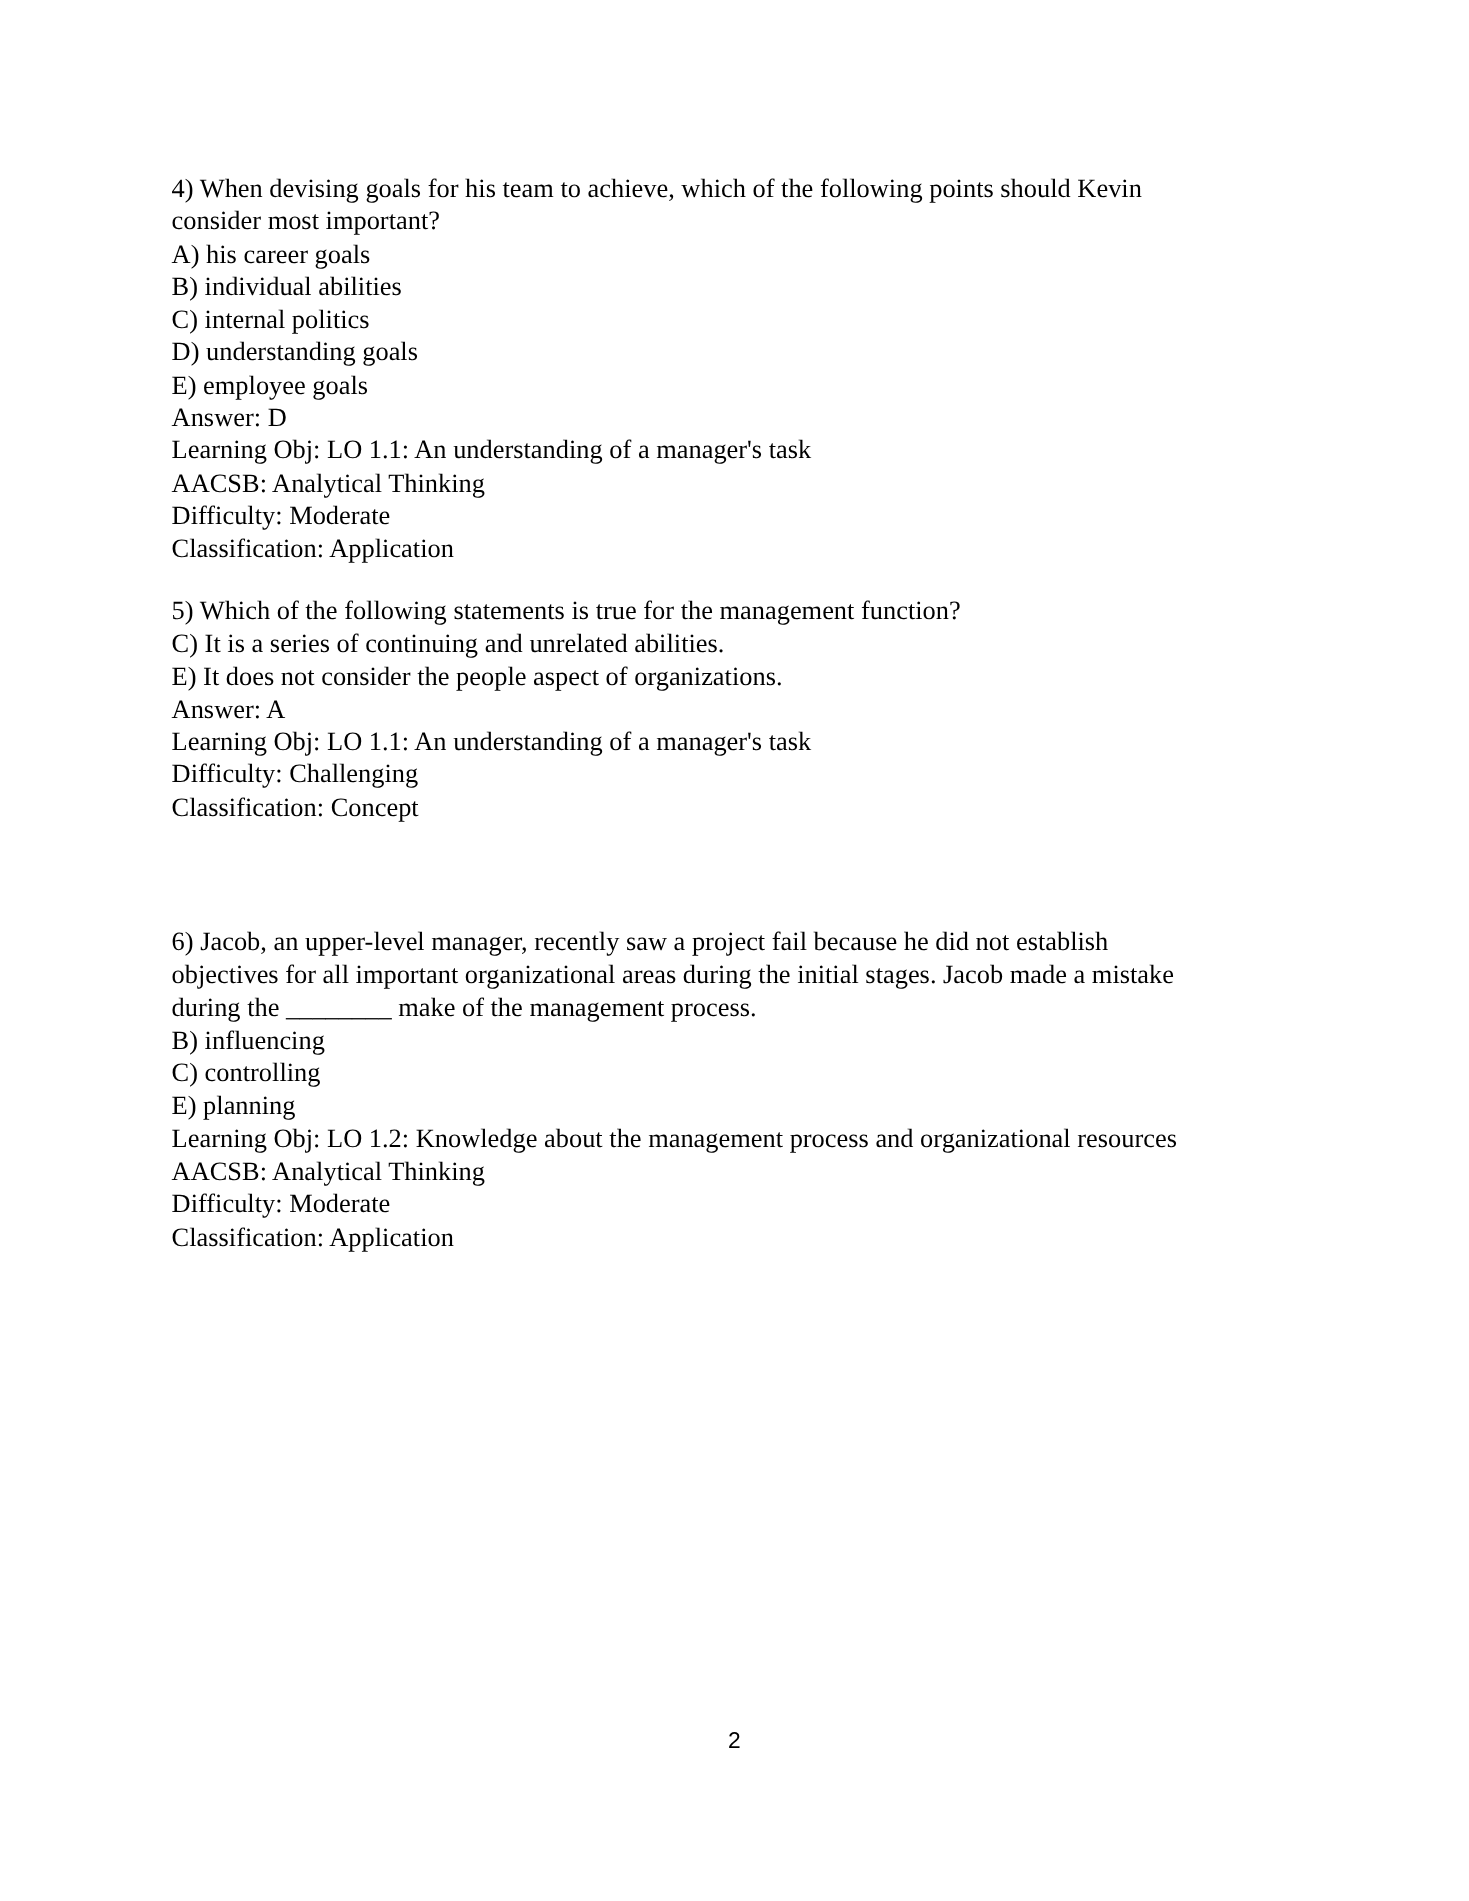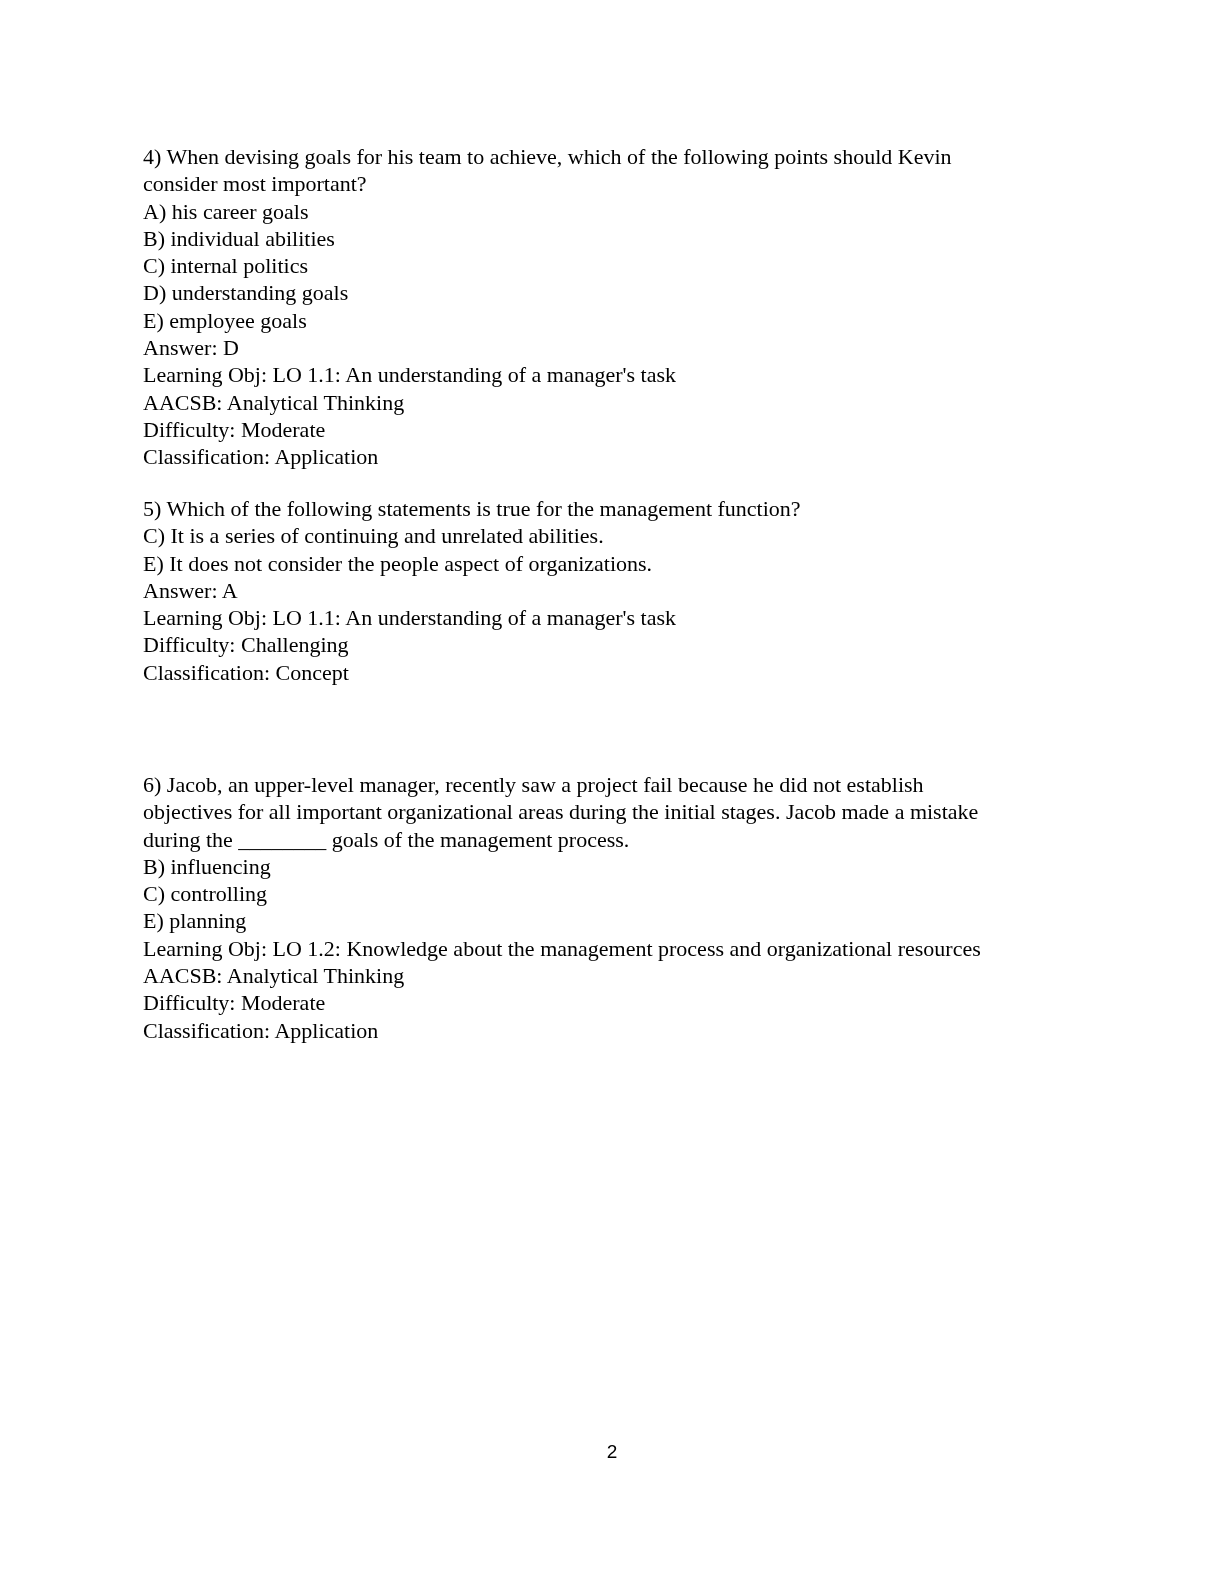--- a/index.html
+++ b/index.html
@@ -44,21 +44,21 @@
     <p class="line">E) It does not consider the people aspect of organizations.</p>
     <p class="line">Answer:  A</p>
     <p class="line">Learning Obj:  LO 1.1: An understanding of a manager's task</p>
     <p class="line">Difficulty:  Challenging</p>
     <p class="line">Classification:  Concept</p>
   </div>
 
   <div class="question q6">
     <p class="line">6) Jacob, an upper-level manager, recently saw a project fail because he did not establish</p>
     <p class="line">objectives for all important organizational areas during the initial stages. Jacob made a mistake</p>
-    <p class="line">during the ________ goals of the management process.</p>
+    <p class="line">during the ________ make of the management process.</p>
     <p class="line">B) influencing</p>
     <p class="line">C) controlling</p>
     <p class="line">E) planning</p>
     <p class="line">Learning Obj:  LO 1.2: Knowledge about the management process and organizational resources</p>
     <p class="line">AACSB:  Analytical Thinking</p>
     <p class="line">Difficulty:  Moderate</p>
     <p class="line">Classification:  Application</p>
   </div>
 
   <div class="page-number">2</div>

